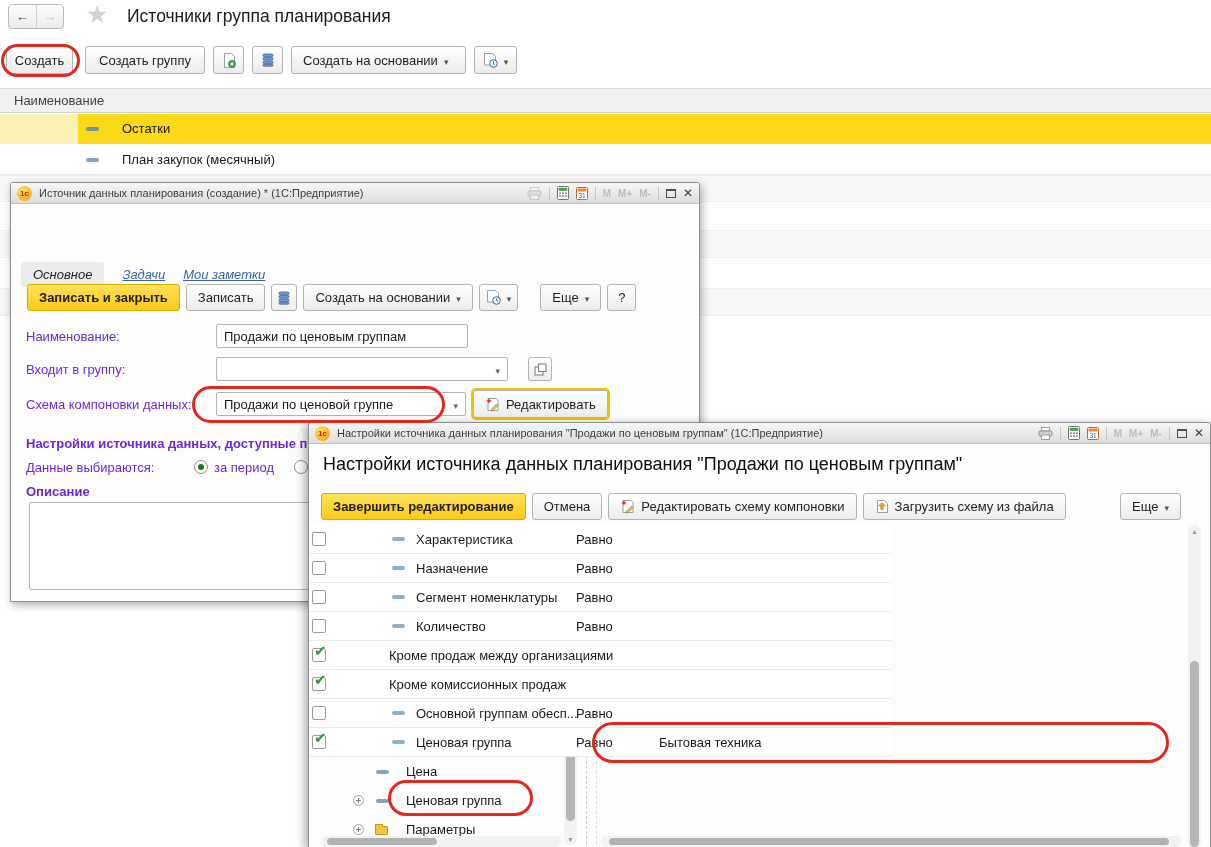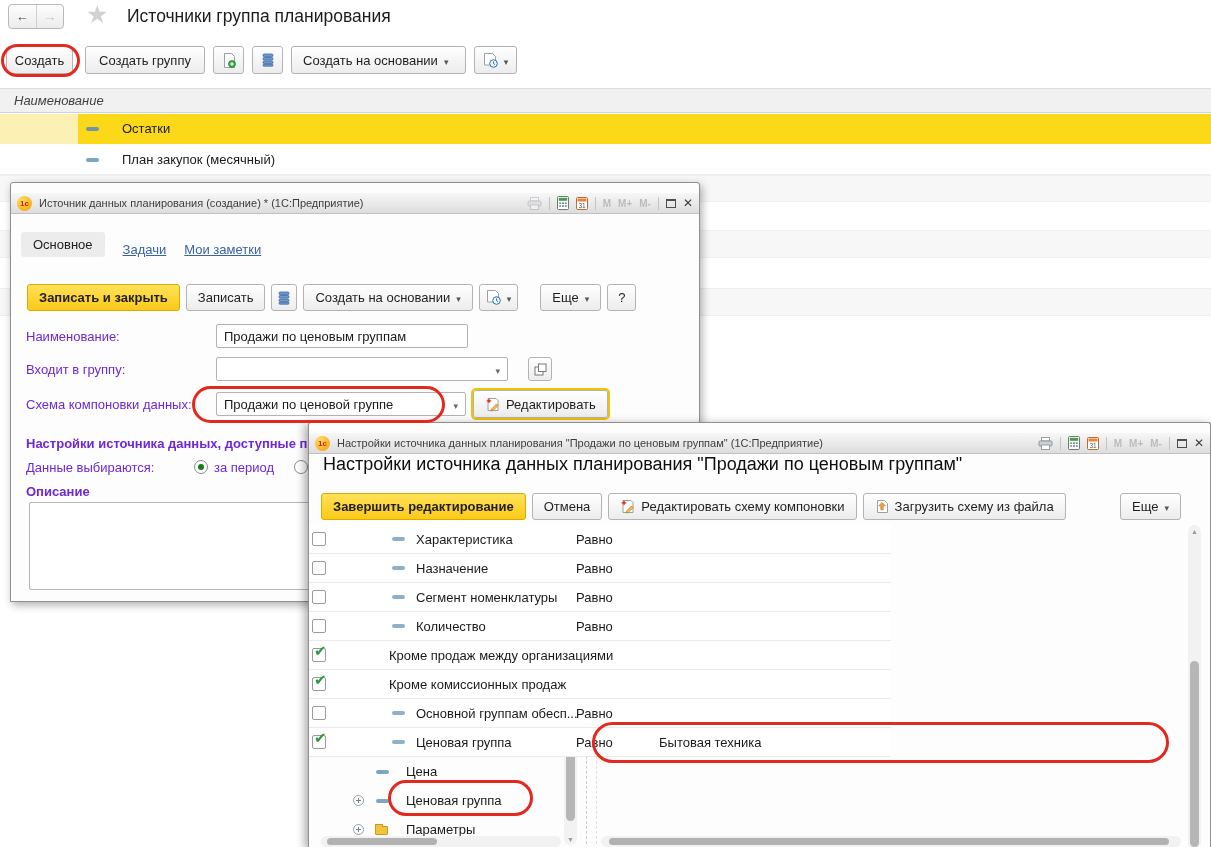--- a/index.html
+++ b/index.html
@@ -33,57 +33,57 @@
   #btn-create { left:6px; top:46px; width:67px; }
   #btn-create-group { left:85px; top:46px; width:120px; }
   #btn-doc-plus { left:213px; top:46px; width:31px; padding:0; justify-content:center; }
   #btn-db-main { left:252px; top:46px; width:31px; padding:0; justify-content:center; }
   #btn-create-based-main { left:291px; top:46px; width:175px; }
   #btn-doc-clock-main { left:474px; top:46px; width:43px; padding:0 6px; justify-content:center; }
 
   
   #list-header { position:absolute; left:0; top:88px; width:1211px; height:25px; background:#f1f1f1;
     border-top:1px solid #dddddd; border-bottom:1px solid #d2d2d2; display:flex; align-items:center; }
-  #list-header .htext { margin-left:14px; color:#414141;font-style:italic; }
+  #list-header .htext { margin-left:14px; color:#414141; }
   .lrow { position:absolute; left:0; width:1211px; background:#fff; border-bottom:1px solid #ededed; }
   .lrow.selected { background:#fbd919; border-bottom:1px solid #fff; }
   .lrow.selected::before { content:""; position:absolute; left:0; top:0; bottom:0; width:78px; background:#fcf1b4; }
   .dash { position:absolute; left:86px; top:50%; margin-top:-2px; width:13px; height:4px;
     border-radius:2px; background:#7da6c6; }
   .lrow.selected .dash { background:#6d97a2; }
   .rlabel { position:absolute; left:122px; top:50%; margin-top:-8px; }
   .stripe { position:absolute; left:0; width:1211px; background:#f7f7f7;
     border-top:1px solid #efefef; border-bottom:1px solid #efefef; }
 
   
   .win { position:absolute; background:#fdfdfd; border:1px solid #8f8f8f; border-radius:3px 3px 0 0;
     box-shadow:2px 3px 9px rgba(0,0,0,.32); }
   #create-win { left:10px; top:182px; width:690px; height:420px; z-index:10; }
   #settings-win { left:308px; top:422px; width:903px; height:426px; z-index:20; border-bottom:none;
     box-shadow:-3px 2px 10px rgba(0,0,0,.35); }
   .titlebar { position:absolute; left:0; top:0; right:0; height:21px;
     background:linear-gradient(#f7f7f7,#dddddd); border-bottom:1px solid #c2c2c2;
-    border-radius:2px 2px 0 0; display:flex; align-items:center; padding:0 6px;margin-top:10px; }
+    border-radius:2px 2px 0 0; display:flex; align-items:center; padding:0 6px; }
   .logo { width:15px; height:15px; border-radius:50%; background:radial-gradient(circle at 35% 30%,#ffe065,#f59b00);
     display:flex; align-items:center; justify-content:center; flex:0 0 auto; }
   .logo::after { content:"1c"; font-size:8px; font-weight:bold; color:#d61b00; }
   .ttext { margin-left:7px; font-size:11px; color:#3d3d3d; white-space:nowrap; overflow:hidden; }
   .ticons { margin-left:auto; display:flex; align-items:center; gap:7px; }
   .tsep { width:1px; height:13px; background:#c4c4c4; }
   .mlabel { font-size:10px; font-weight:bold; color:#bcbcbc; letter-spacing:0; }
   .maxbox { width:10px; height:9px; border:1px solid #4e4e4e; border-top-width:2px; }
   .closex { font-size:12px; color:#3c3c3c; font-weight:bold; line-height:1; }
   .closex::before { content:"\2715"; }
   .dim { opacity:.42; }
   .win-heading { position:absolute; font-size:18px; color:#0e0e0e; white-space:nowrap; }
   #create-win .win-heading { left:18px; top:30px; }
   #settings-win .win-heading { left:14px; top:31px; }
 
   
-  #tabs { position:absolute; left:10px; top:47px; height:27px; display:flex; align-items:flex-end; gap:18px; }
+  #tabs { position:absolute; left:10px; top:78px; height:27px; display:flex; align-items:center; gap:18px;font-style:italic; }
   .tab-active { background:#ececec; border-radius:3px; padding:5px 12px; color:#222; }
   .tab-link { color:#3a62a8; text-decoration:underline; }
 
   
   .btnbar { position:absolute; display:flex; align-items:center; gap:6px; }
   #create-btnbar { left:16px; top:101px; }
   #settings-btnbar { left:12px; top:70px; right:29px; }
   #btn-more-create { margin-left:16px; }
   #btn-more-settings { margin-left:auto; }
 

